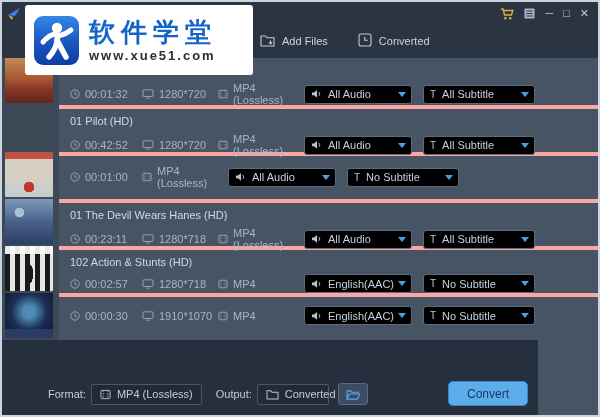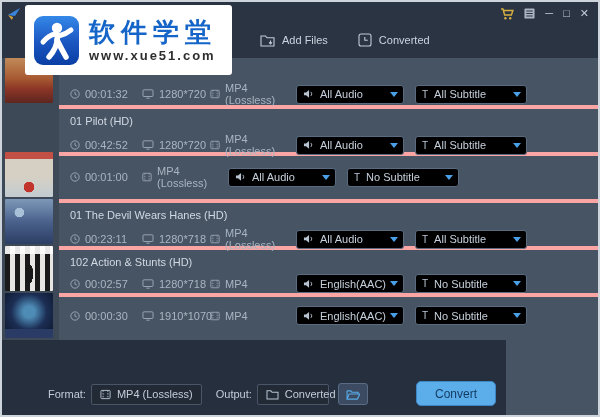--- a/index.html
+++ b/index.html
@@ -6,21 +6,21 @@
   .window{position:relative;width:600px;height:417px;box-sizing:border-box;
           border:2px solid #ced4db;background:#475463;overflow:hidden;}
 
   
   .header{position:absolute;top:0;left:0;width:596px;height:56px;background:#2b3443;}
   .titlebar{position:relative;height:22px;}
   .appicon{position:absolute;left:4px;top:4px;width:17px;height:16px;}
   .win-controls{position:absolute;right:9px;top:5px;display:flex;align-items:center;gap:10px;}
   .ctrl{color:#c3ccd8;font-size:11px;line-height:13px;cursor:default;}
   .toolbar{display:flex;align-items:center;height:32px;padding-left:258px;gap:30px;}
-  .tbtn{display:flex;align-items:center;gap:7px;color:#ccd4e0;font-size:11px;cursor:default;}
+  .tbtn{display:flex;align-items:flex-end;gap:7px;color:#ccd4e0;font-size:11px;cursor:default;}
 
   
   .main{position:absolute;top:56px;left:0;width:596px;height:282px;display:flex;}
   .sidebar{width:57px;background:#3e4957;box-sizing:border-box;padding:0;}
   .poster{width:48px;height:45px;margin:0 0 2px 3px;border-radius:1px;}
   .p1{background:linear-gradient(180deg,#c08a58 0%,#a85a32 45%,#8a3426 70%,#5e2620 100%);}
   .p2{background:radial-gradient(circle at 50% 62%,#c23028 0 9%,rgba(0,0,0,0) 10%),
                linear-gradient(180deg,#9aa5b0 0%,#74URL 0) ,linear-gradient(180deg,#9aa5b0 0%,#76889a 40%,#3c4e60 100%);}
   .p3{background:radial-gradient(circle at 50% 78%,#c2352c 0 12%,rgba(0,0,0,0) 13%),
                linear-gradient(180deg,#c25044 0 16%,#d6d0c4 16% 55%,#c2ccd2 100%);}
@@ -31,49 +31,49 @@
                repeating-linear-gradient(90deg,#1a1a1a 0 5px,#e8e6e2 5px 10px);}
   .p6{background:linear-gradient(0deg,#2a3c66 0 20%,rgba(0,0,0,0) 20%),
                radial-gradient(circle at 50% 42%,#4e8cb6 0 16%,#1c2e54 50%,#0c1426 100%);}
 
   .list{flex:1;background:#475463;}
   .row{height:47px;box-sizing:border-box;padding:6px 0 0 11px;}
   .row + .row{border-top:4px solid #fca5a5;height:47px;}
   .row-title{font-size:11px;color:#d1d9e3;height:15px;white-space:nowrap;overflow:hidden;}
   .row-details{display:flex;align-items:center;margin-top:3px;color:#a9b5c3;font-size:11px;}
   .cell{display:flex;align-items:center;gap:5px;box-sizing:border-box;}
-  .c-dur{width:72px;}.c-res{width:68px;}.c-fmt{width:86px;}
+  .c-dur{width:72px;}.c-res{width:76px;}.c-fmt{width:86px;}
   .dd{display:flex;align-items:center;gap:6px;height:19px;box-sizing:border-box;background:#000000;
       border:1px solid #5a6b80;border-radius:3px;padding:0 16px 0 6px;position:relative;cursor:default;}
   .dd .lbl{white-space:nowrap;overflow:hidden;color:#c6d0dc;}
   .dd .arrow{position:absolute;right:5px;top:6px;width:0;height:0;
              border-left:4px solid transparent;border-right:4px solid transparent;
              border-top:5px solid #4aa0e8;}
   .dd-audio{width:108px;margin-right:11px;}
   .dd-sub{width:112px;}
   .tglyph{font-size:10px;color:#b9c4d2;}
 
   
-  .footer{position:absolute;top:338px;left:0;width:484px;height:75px;background:#262f3d;padding-left:20px;}
+  .footer{position:absolute;top:338px;left:0;width:536px;height:75px;background:#262f3d;}
   .fbar{position:absolute;left:46px;bottom:10px;display:flex;align-items:center;
         font-size:11px;color:#c3ccd8;}
   .fbox{display:flex;align-items:center;gap:6px;height:21px;box-sizing:border-box;
         border:1px solid #4a5668;border-radius:2px;padding:0 8px;margin-left:5px;
         background:rgba(0,0,0,0.10);}
   .out-box{width:72px;}
   .browse{margin-left:9px;width:30px;height:22px;box-sizing:border-box;background:#3c4b61;
           border:1px solid #5a6b84;border-radius:3px;display:flex;align-items:center;
           justify-content:center;cursor:default;}
   .gap{width:14px;}
   .convert{position:absolute;right:10px;bottom:9px;width:80px;height:25px;box-sizing:border-box;
            background:#5caeea;border:1px solid #3c86c6;border-radius:5px;color:#14395f;
            font-size:12px;display:flex;align-items:center;justify-content:center;cursor:default;}
 
   
-  .watermark{position:absolute;left:23px;top:3px;width:207px;height:70px;background:#ffffff;
+  .watermark{position:absolute;left:23px;top:3px;width:228px;height:70px;background:#ffffff;
              border-radius:3px;z-index:50;display:flex;align-items:center;box-sizing:border-box;
              padding-left:9px;}
   .wlogo{width:45px;height:49px;border-radius:9px;background:linear-gradient(180deg,#3488e8 0%,#1b55c0 55%,#0a3fa4 100%);
          flex-shrink:0;display:flex;align-items:center;justify-content:center;}
   .wtext{margin-left:10px;}
   .wname{font-size:26px;font-weight:bold;color:#1565c8;letter-spacing:6px;line-height:28px;white-space:nowrap;}
   .wurl{font-size:13px;font-weight:bold;color:#2e2e2e;letter-spacing:2px;margin-top:2px;white-space:nowrap;}
 
   svg{display:block;}
 </style>

